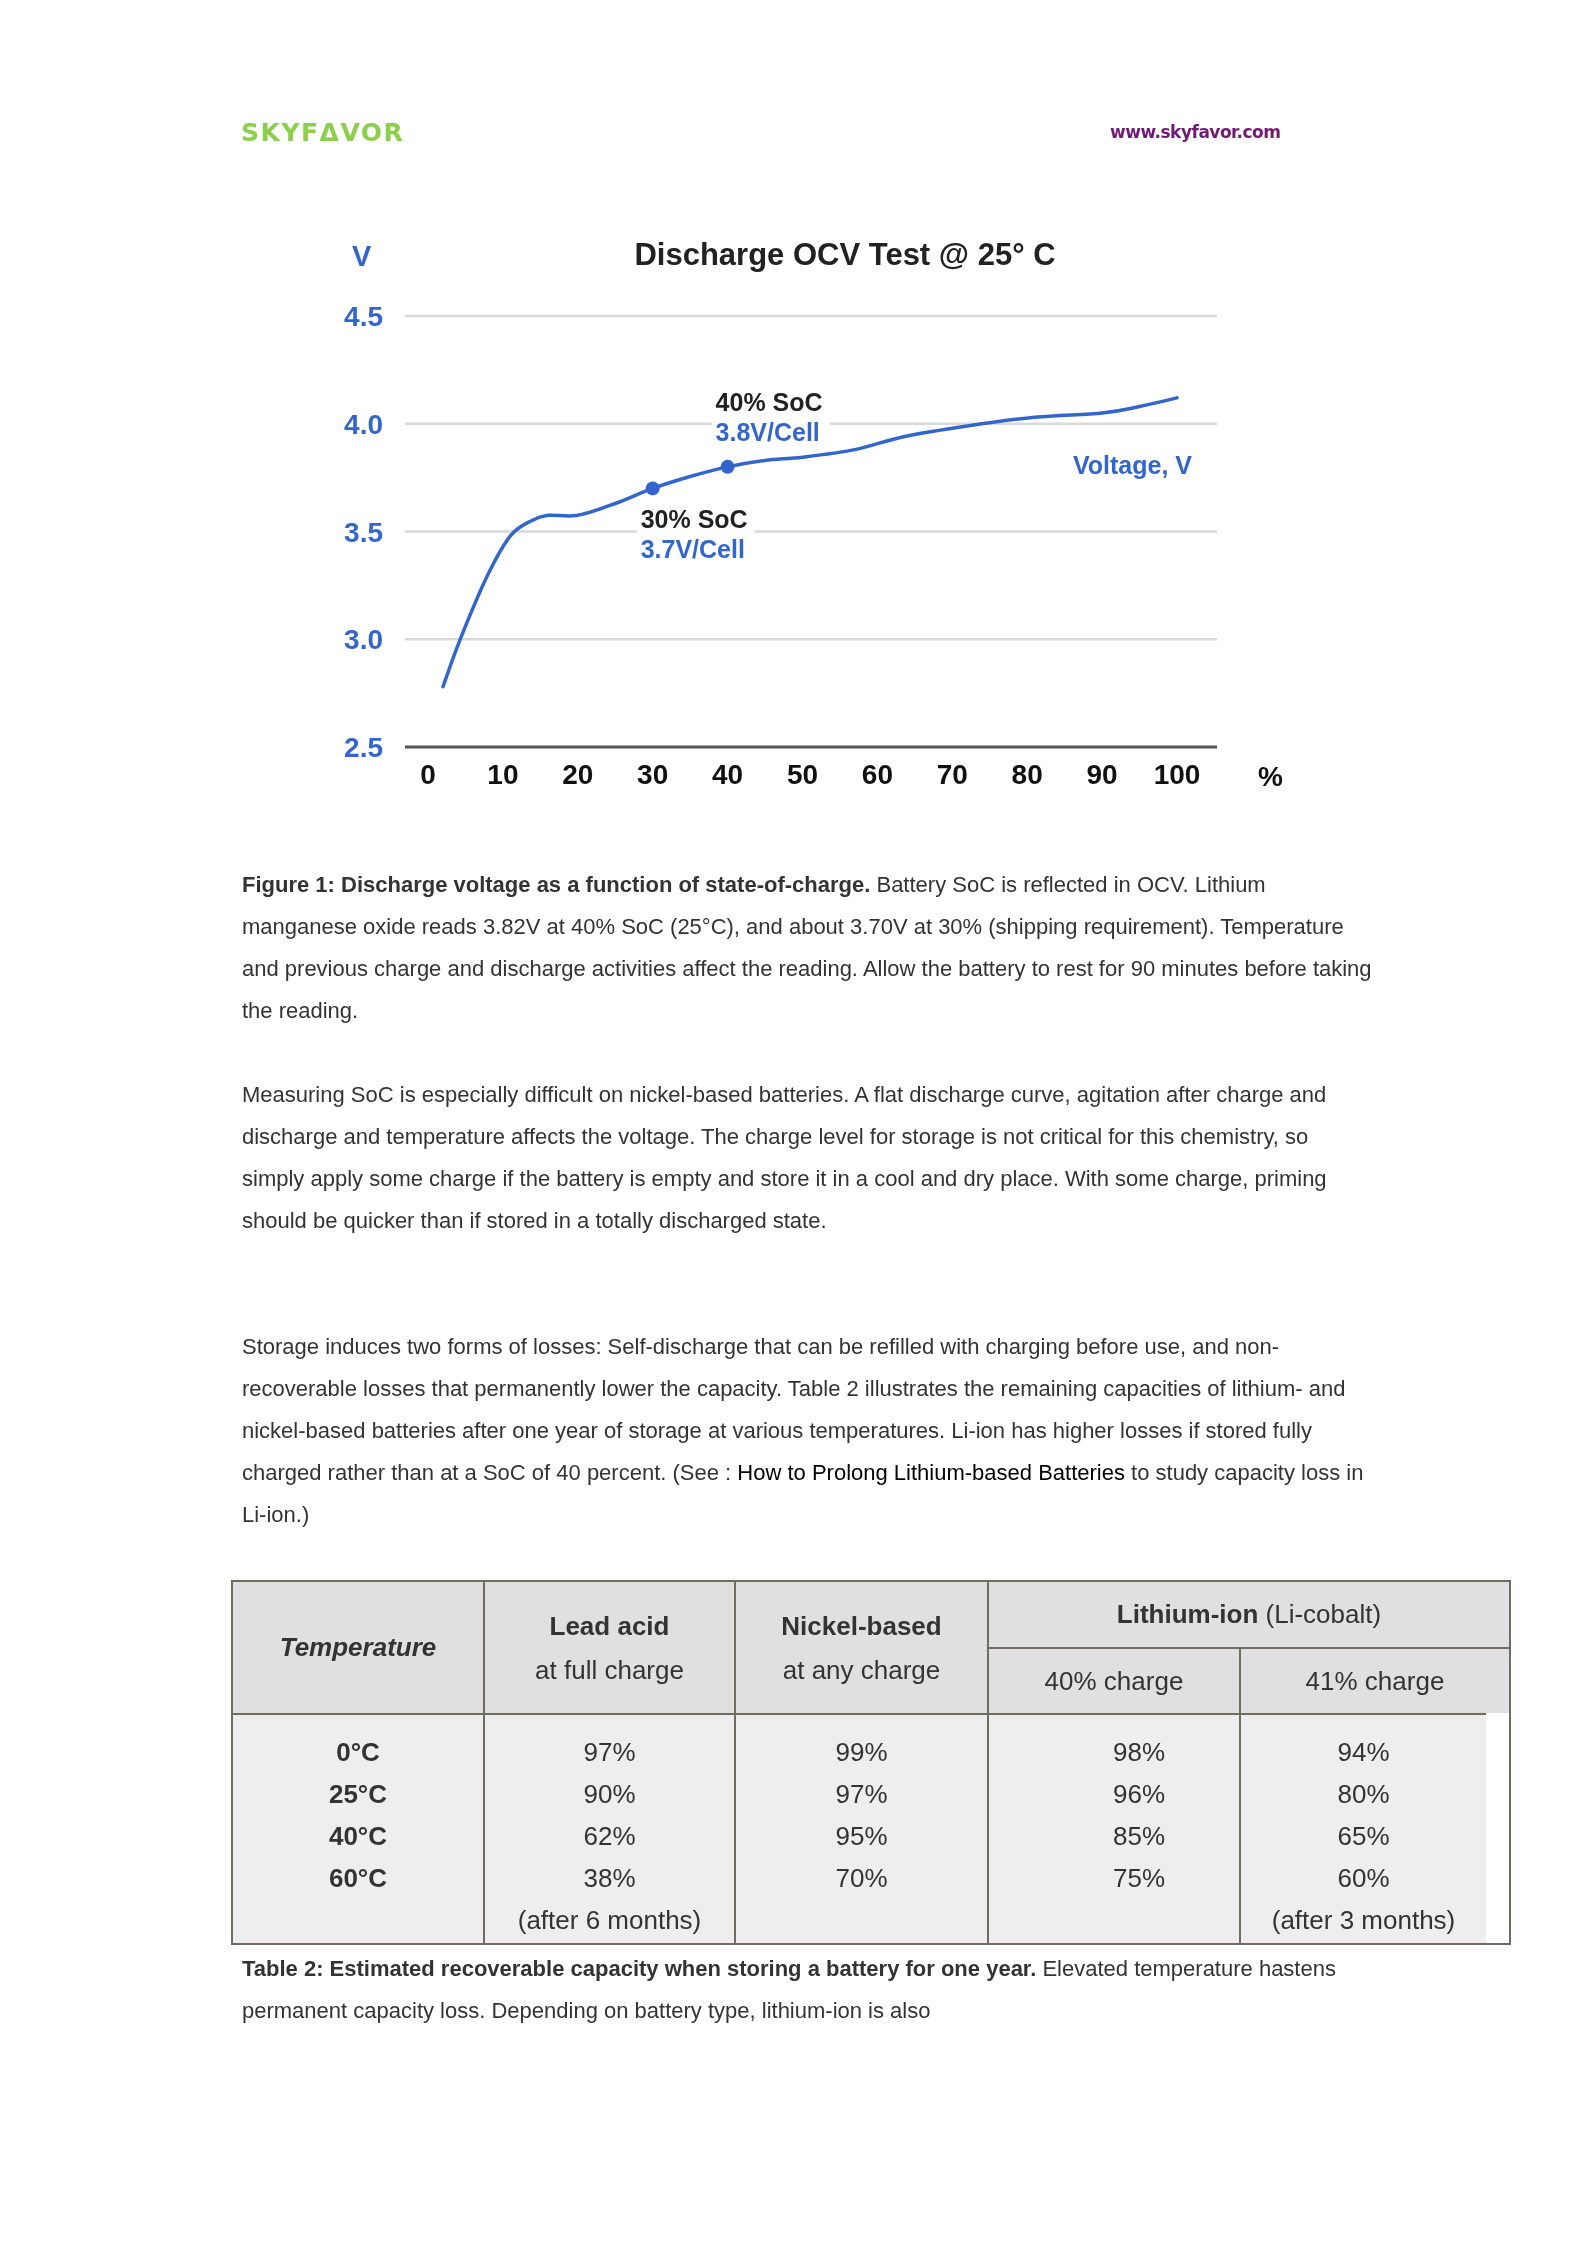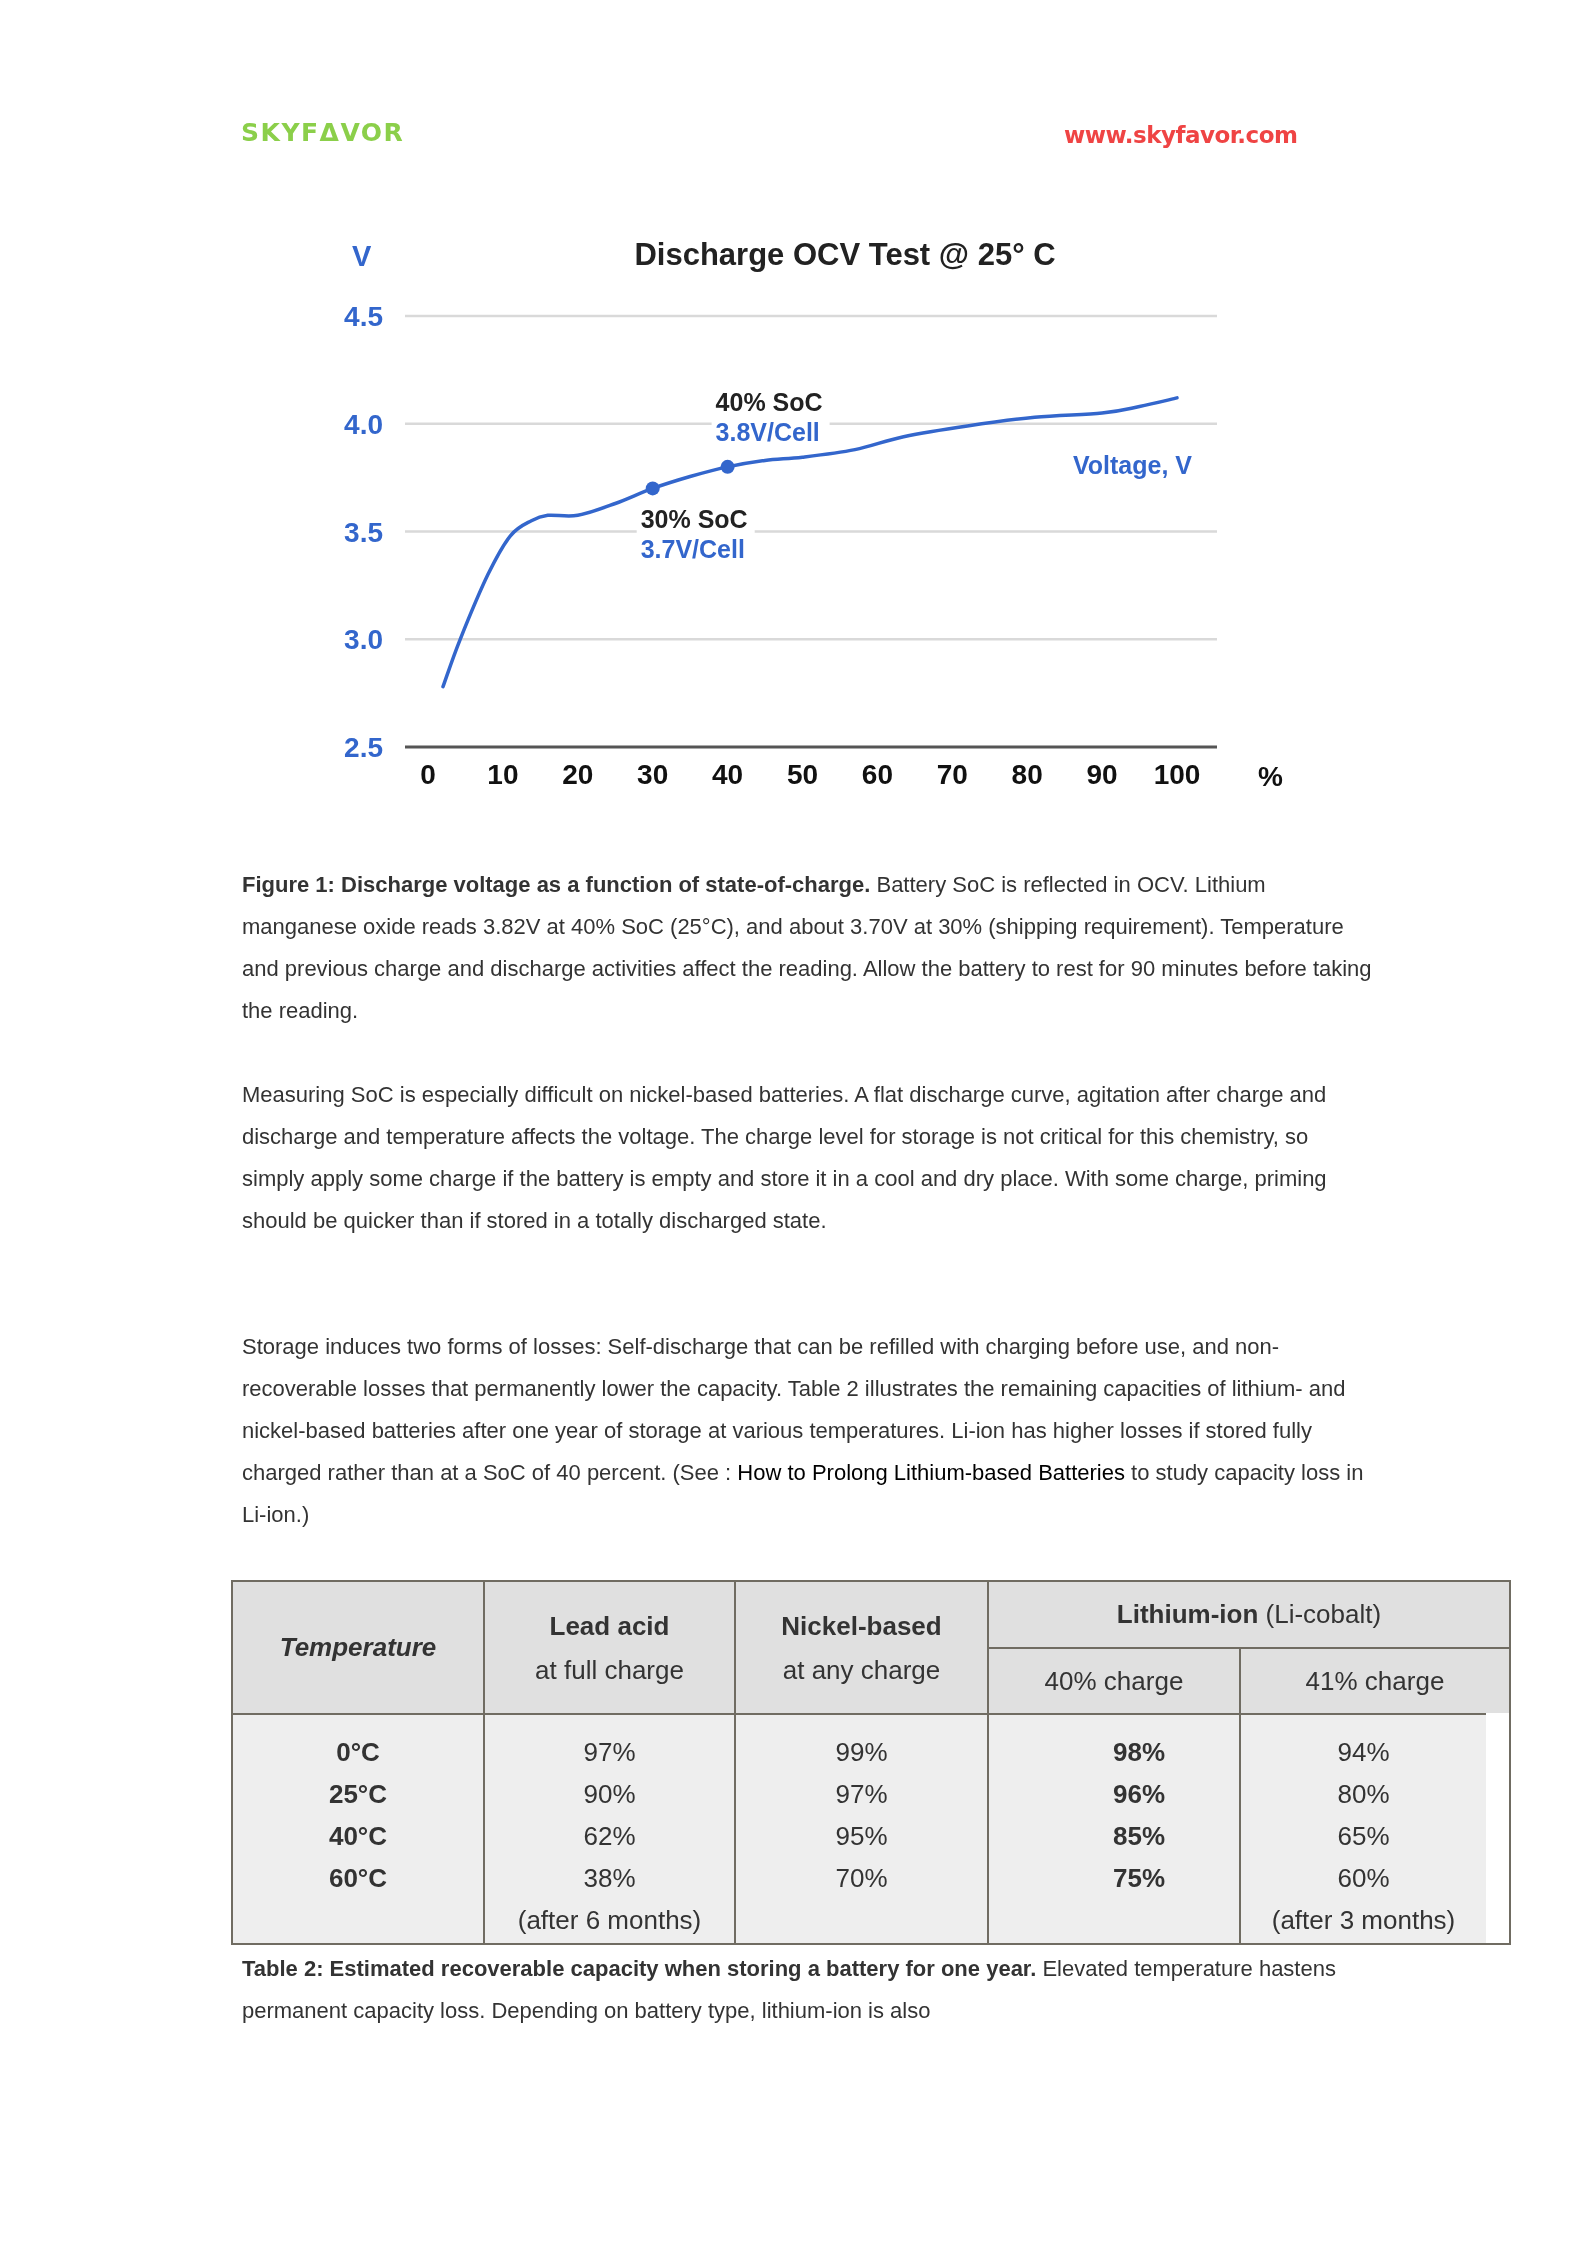--- a/index.html
+++ b/index.html
@@ -1,21 +1,21 @@
 <!DOCTYPE html>
 <html><head>
 <meta charset="utf-8">
 <style>
   html, body { margin: 0; padding: 0; background: #ffffff; }
   body { width: 1587px; height: 2245px; position: relative; overflow: hidden;
          font-family: "Liberation Sans", sans-serif; color: #333333; }
   .logo { position: absolute; left: 241px; top: 118px; font-family: "DejaVu Sans", sans-serif;
           font-weight: bold; font-size: 25px; letter-spacing: 1.5px; color: #8bcf4a; }
-  .site-url { position: absolute; left: 1064px; top: 122px; font-family: "DejaVu Sans", sans-serif;
-              font-weight: bold; font-size: 23px; letter-spacing: -0.5px; color: #ef4444; }
+  .site-url { position: absolute; left: 1110px; top: 122px; font-family: "DejaVu Sans", sans-serif;
+              font-weight: bold; font-size: 17px; letter-spacing: -0.5px; color: #701a75; }
   #chart { position: absolute; left: 0; top: 0; width: 1587px; height: 820px; pointer-events: auto; }
   .chart-title { font-family: "Liberation Sans", sans-serif; font-weight: bold; font-size: 31px; fill: #222; }
   .axis-unit { font-family: "Liberation Sans", sans-serif; font-weight: bold; font-size: 29px; fill: #3366cc; }
   .ytick { font-family: "Liberation Sans", sans-serif; font-weight: bold; font-size: 28px; fill: #3366cc; }
   .xtick { font-family: "Liberation Sans", sans-serif; font-weight: bold; font-size: 28px; fill: #111; }
   .annot-title { font-family: "Liberation Sans", sans-serif; font-weight: bold; font-size: 25px; fill: #222; }
   .annot-val { font-family: "Liberation Sans", sans-serif; font-weight: bold; font-size: 25px; fill: #3366cc; }
   .series-label { font-family: "Liberation Sans", sans-serif; font-weight: bold; font-size: 25px; fill: #3366cc; }
   .para { position: absolute; left: 242px; width: 1130px; font-size: 22px; line-height: 42px; color: #333333; margin: 0; }
   .para b { color: #333333; }
@@ -139,21 +139,21 @@
     <div>62%</div>
     <div>38%</div>
     <div>(after 6 months)</div>
   </div>
   <div class="cell body-cell rows" style="left:503px;top:133px;width:251px;height:228px;">
     <div>99%</div>
     <div>97%</div>
     <div>95%</div>
     <div>70%</div>
   </div>
-  <div class="cell body-cell rows" style="left:756px;top:133px;width:300px;height:228px;font-weight:bold;">
+  <div class="cell body-cell rows" style="left:756px;top:133px;width:300px;height:228px;">
     <div>98%</div>
     <div>96%</div>
     <div>85%</div>
     <div>75%</div>
   </div>
   <div class="cell body-cell rows" style="left:1008px;top:133px;width:245px;height:228px;">
     <div>94%</div>
     <div>80%</div>
     <div>65%</div>
     <div>60%</div>

